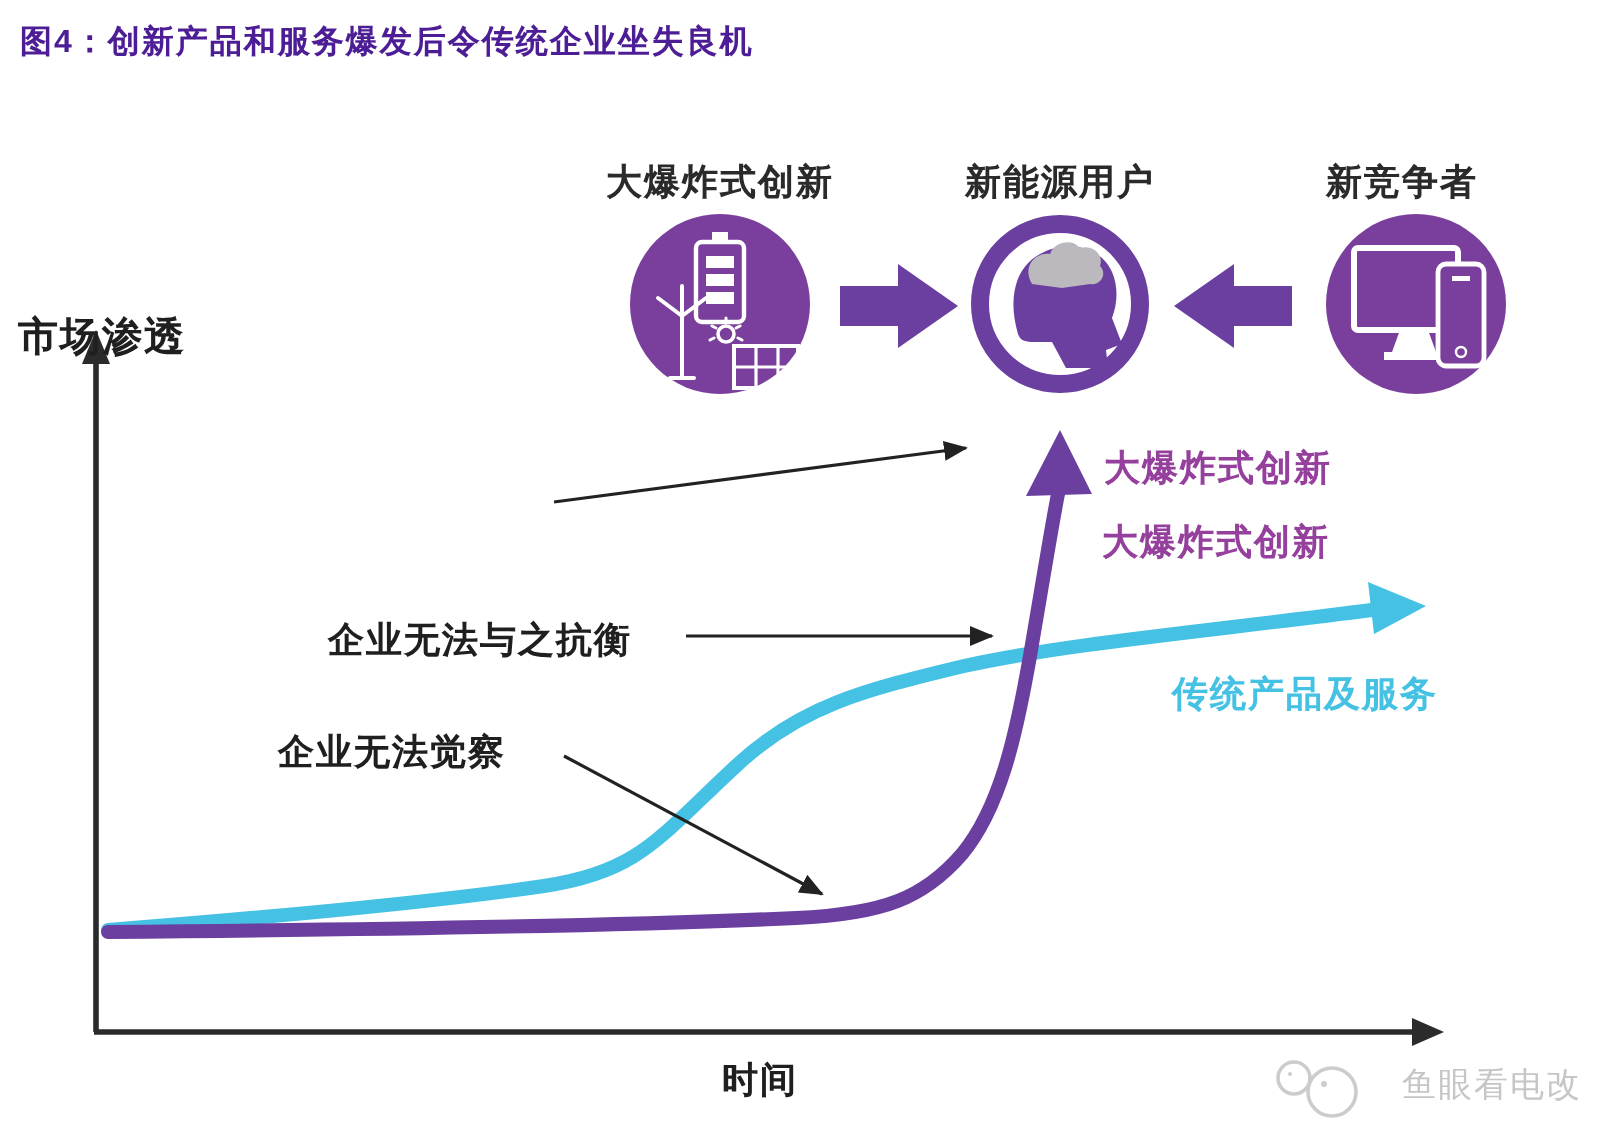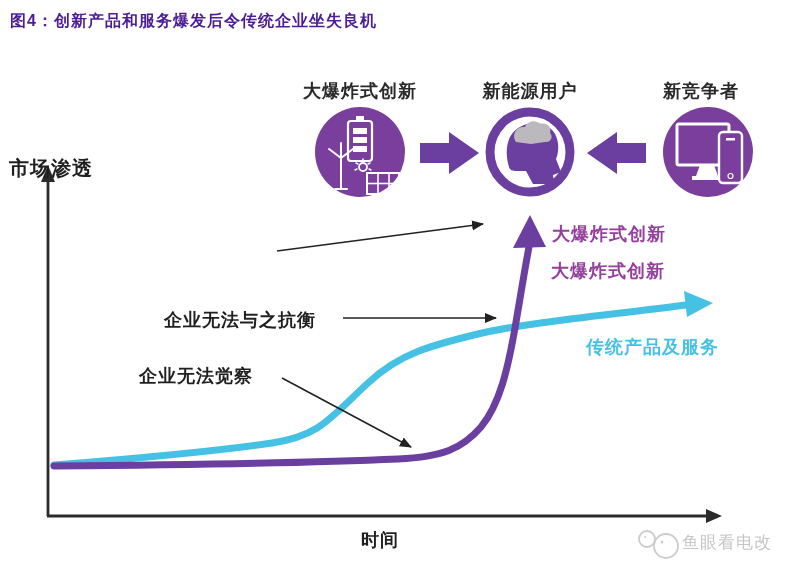--- a/index.html
+++ b/index.html
@@ -14,21 +14,21 @@
   .nl1{left:360px;} .nl2{left:530px;font-family:Liberation Mono, monospace;} .nl3{left:701px;}
   .ylabel{left:9px;top:138px;font-size:20px;font-weight:bold;color:#1f1f1f;letter-spacing:1px;margin-top:17px;}
   .xlabel{left:380px;top:528px;font-size:18px;font-weight:bold;color:#1f1f1f;transform:translateX(-50%);letter-spacing:1px;}
   .ann{font-size:18px;font-weight:bold;color:#1f1f1f;letter-spacing:1px;}
   .ann1{left:84px;top:240px;}
   .ann2{left:164px;top:308px;}
   .ann3{left:139px;top:364px;}
   .lbl-innov{font-size:18px;font-weight:bold;color:#94409C;transform:translateX(-50%);letter-spacing:1px;text-align:center;}
   .li1{left:609px;top:222px;} .li2{left:608px;top:259px;}
   .lbl-trad{left:586px;top:335px;font-size:18px;font-weight:bold;color:#45C1E4;letter-spacing:1px;}
-  .wm-text{left:682px;top:531px;font-size:17px;color:#c6c6c6;letter-spacing:1px;}
+  .wm-text{left:701px;top:531px;font-size:17px;color:#c6c6c6;letter-spacing:1px;}
 </style>
 </head>
 <body>
 
 <div class="stage">
 
   <svg class="layer" width="800" height="572" viewBox="0 0 800 572">
     <defs>
       <marker id="blkArrow" markerUnits="userSpaceOnUse" markerWidth="14" markerHeight="12" refX="11" refY="5" orient="auto">
         <path d="M0,0 L12,5 L0,10 Z" fill="#222"></path>

